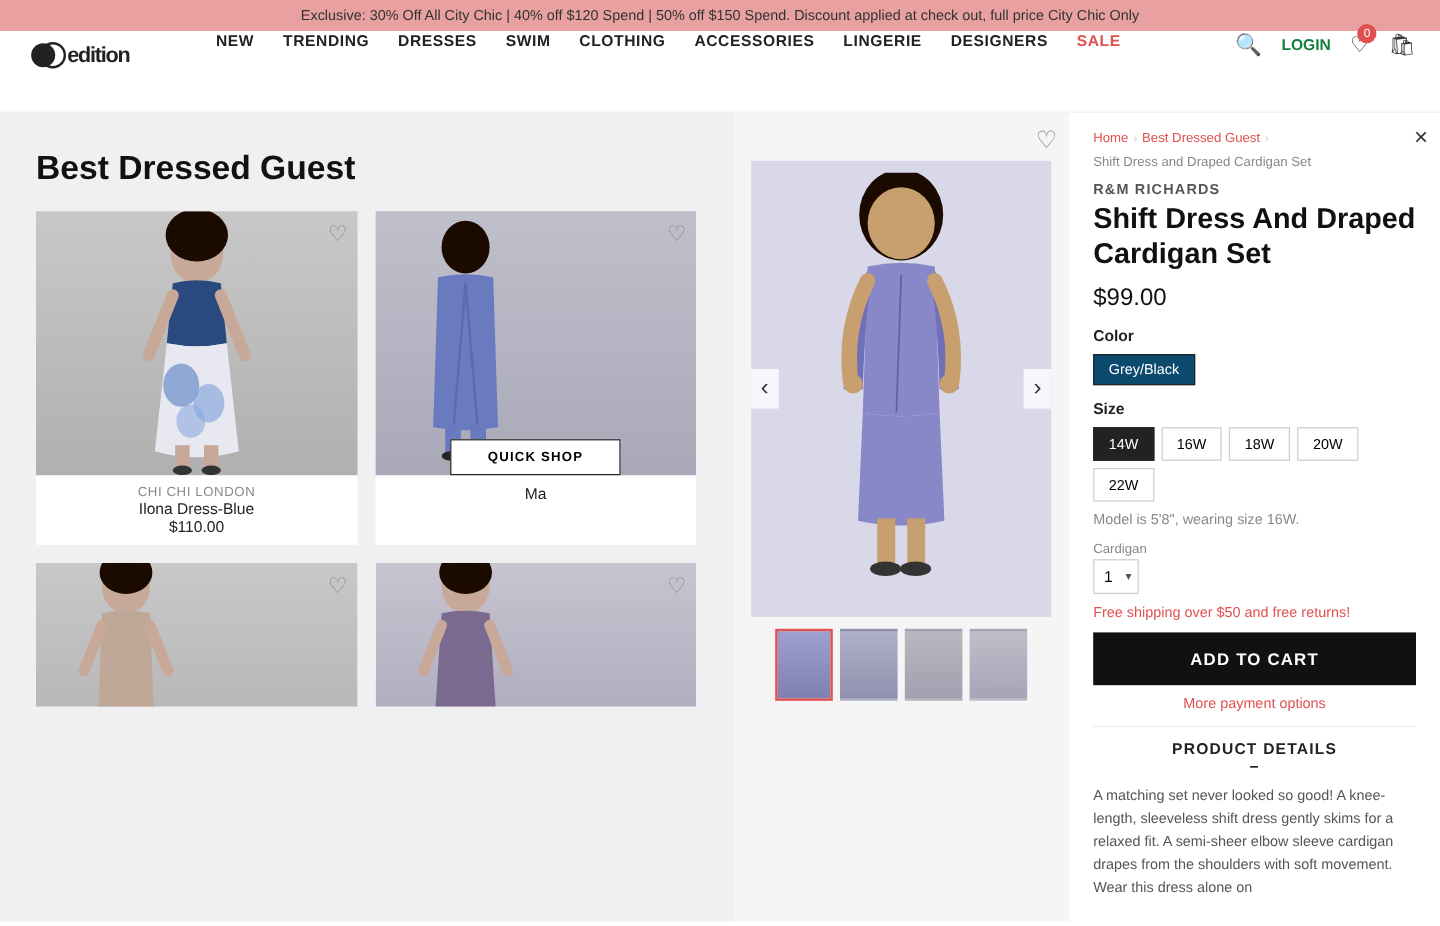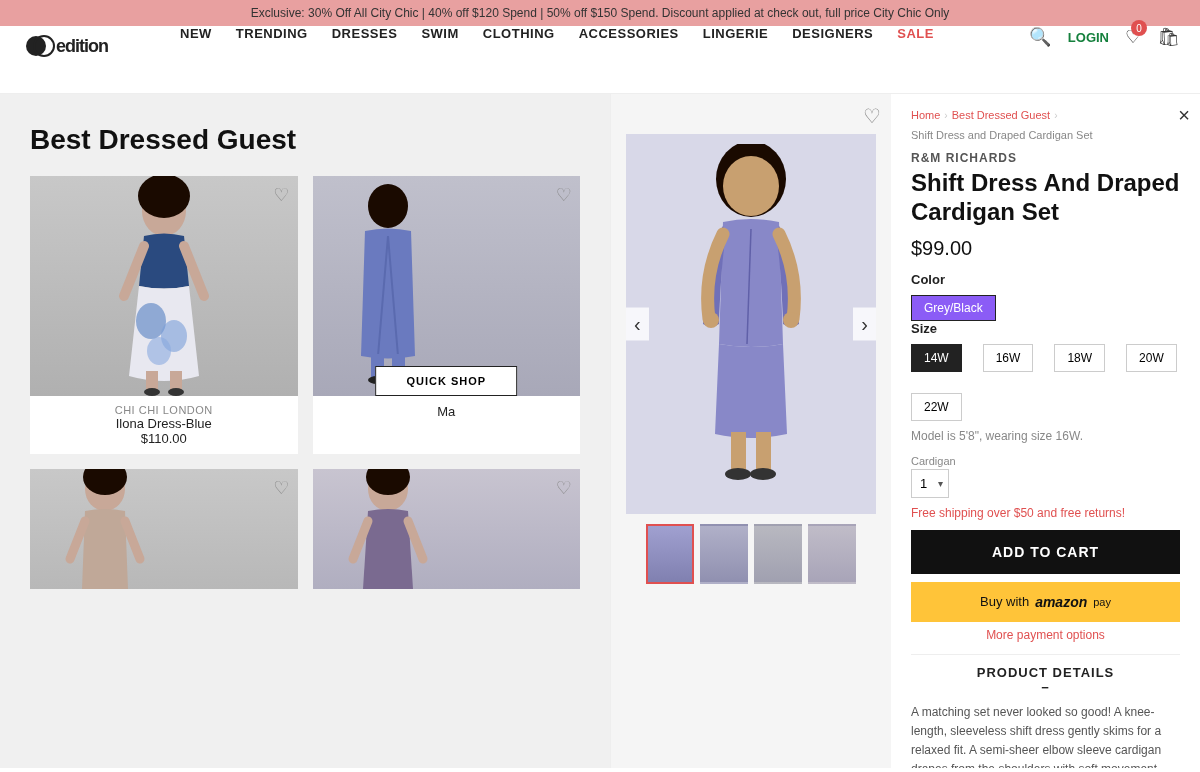--- a/index.html
+++ b/index.html
@@ -283,29 +283,30 @@
     .color-section label, .size-section label {
       font-size: 13px;
       color: #222;
       font-weight: 600;
       display: block;
       margin-bottom: 8px;
     }
     .color-swatch {
       display: inline-block;
       padding: 5px 12px;
-      background: #8b5cf6;
+      background: #0c4a6e;
       color: #fff;
       font-size: 12px;
       cursor: pointer;
       border: 1px solid #222;
+      margin-bottom: 12px;
     }
     .size-options {
       display: flex;
-      gap: 21px;
+      gap: 6px;
       margin-bottom: 8px;
       flex-wrap: wrap;
     }
     .size-btn {
       padding: 6px 12px;
       border: 1px solid #ccc;
       background: #fff;
       font-size: 12px;
       cursor: pointer;
       min-width: 40px;
@@ -654,25 +655,20 @@
             <option value="3">3</option>
           </select>
           <span class="quantity-arrow">▾</span>
         </div>
       </div>
 
       <p class="free-shipping">Free shipping over $50 and free returns!</p>
 
       <button class="add-to-cart-btn">ADD TO CART</button>
 
-      <button class="amazon-pay-btn">
-        <span class="buy-text">Buy with</span>
-        <span style="font-weight:bold; font-style:italic;">amazon</span>
-        <span style="font-size:11px;">pay</span>
-      </button>
 
       <div class="more-payment">More payment options</div>
 
       <div class="product-details-heading">
         <span>PRODUCT DETAILS</span>
         <span>−</span>
       </div>
 
       <p class="product-description">A matching set never looked so good! A knee-length, sleeveless shift dress gently skims for a relaxed fit. A semi-sheer elbow sleeve cardigan drapes from the shoulders with soft movement. Wear this dress alone on</p>
     </div>

